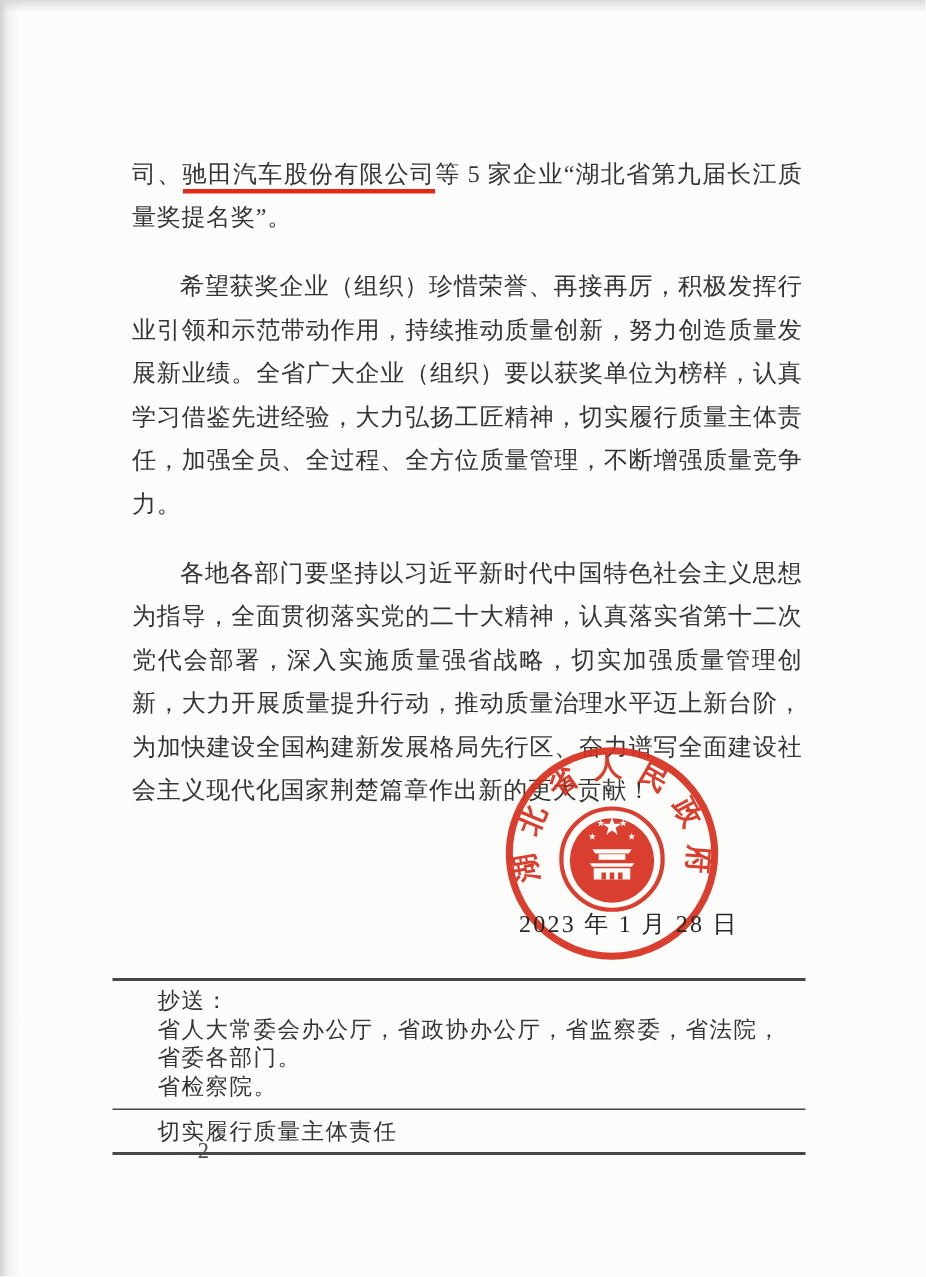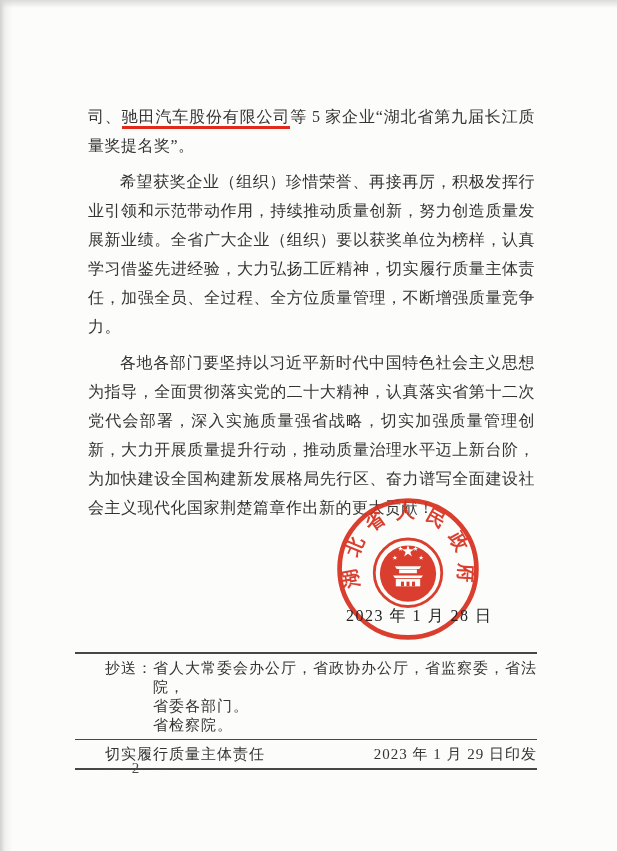--- a/index.html
+++ b/index.html
@@ -21,37 +21,37 @@
     background:linear-gradient(to bottom, #d3d3d2, rgba(252,252,250,0));
     opacity:.8; pointer-events:none;
   }
   .body-text {
     position:absolute; left:88px; top:102px; width:447px;
     font-size:16px; line-height:29px; letter-spacing:0.5px;
     text-align:justify; text-justify:inter-character;
     color:#343433;
   }
   .body-text p { margin:0; }
-  .body-text p.indent { text-indent:2em; margin-top:7px;font-family:Liberation Serif, serif; }
+  .body-text p.indent { text-indent:2em; margin-top:17px;font-family:Liberation Serif, serif; }
   .company-underline {
     border-bottom:3px solid #e22a1a;
     padding-bottom:1px;
   }
   .seal { position:absolute; left:331px; top:494px; width:154px; height:150px; opacity:.93; }
   .seal svg { width:100%; height:100%; }
   .seal-date {
     position:absolute; left:346px; top:586px;
     font-size:16px; letter-spacing:1.5px; color:#262625; white-space:nowrap;margin-top:20px;
   }
   .footer {
     position:absolute; left:75px; top:652px; width:462px;
     font-size:15px; color:#343433;
   }
   .rule { height:1.5px; background:#474745; }
-  .cc-row { display:flex; padding:5px 0 4px 30px; line-height:19px; letter-spacing:1px; }
+  .cc-row { display:flex; padding:5px 0 4px 30px; line-height:19px; letter-spacing:1px;flex-direction:column; }
   .cc-label { white-space:nowrap; }
   .cc-lines { flex:1; }
   .issuer-row {
     display:flex; justify-content:space-between; align-items:center;
     height:28px; padding-left:30px; letter-spacing:1px;
   }
   .page-number {
     position:absolute; left:103px; top:760px;
     font-size:15px; letter-spacing:5px; color:#4c4c4b; white-space:nowrap;
   }
@@ -100,19 +100,18 @@
       <span class="cc-label">抄送：</span>
       <div class="cc-lines">
         <div>省人大常委会办公厅，省政协办公厅，省监察委，省法院，</div>
         <div>省委各部门。</div>
         <div>省检察院。</div>
       </div>
     </div>
     <div class="rule"></div>
     <div class="issuer-row">
       <span>切实履行质量主体责任</span>
-      <span>2023 年 1 月 29 日印发</span>
     </div>
     <div class="rule"></div>
   </div>
 
   <div class="page-number">— 2 —</div>
 </div>
 
 </body></html>

